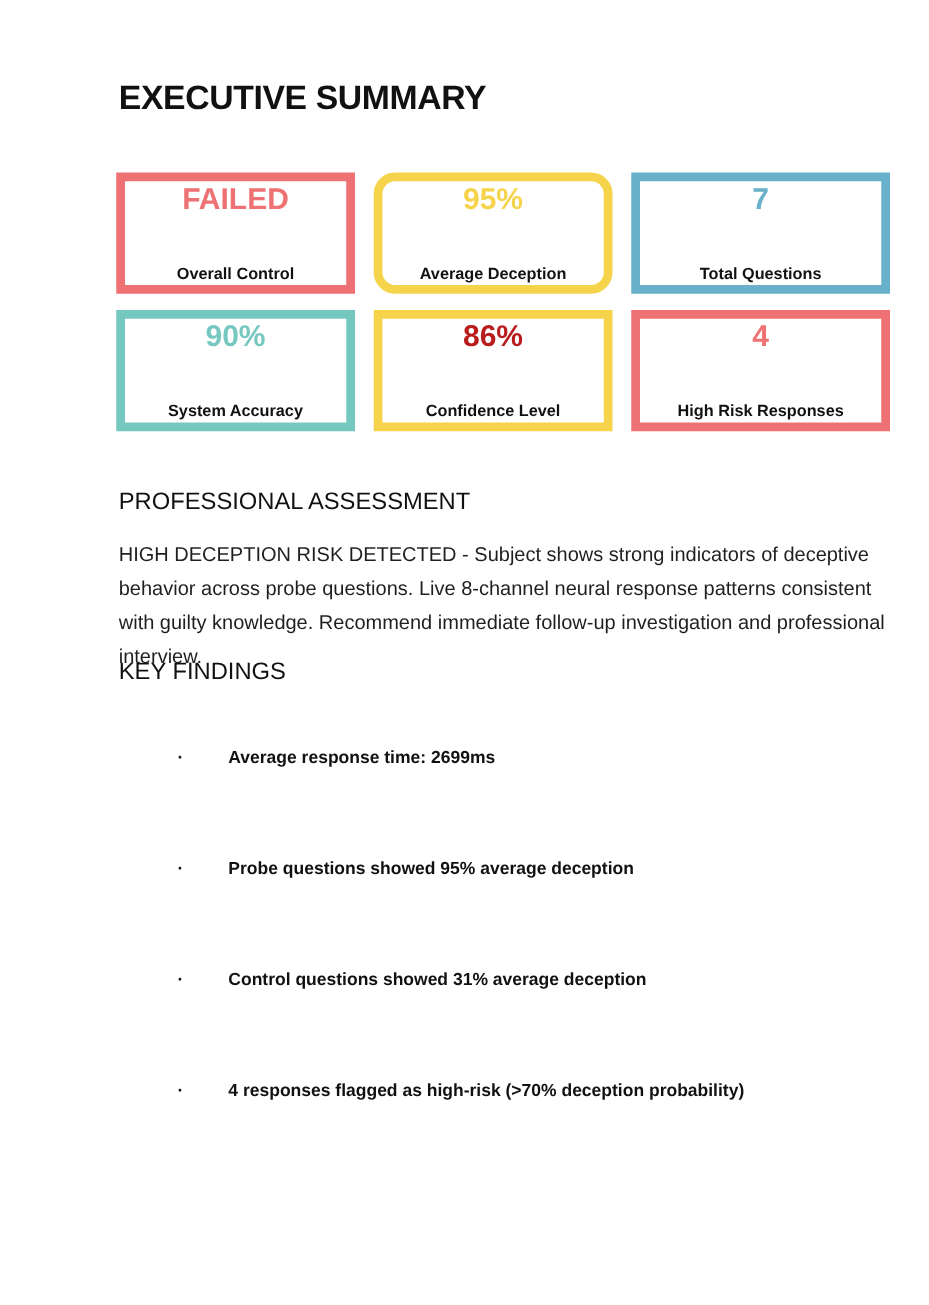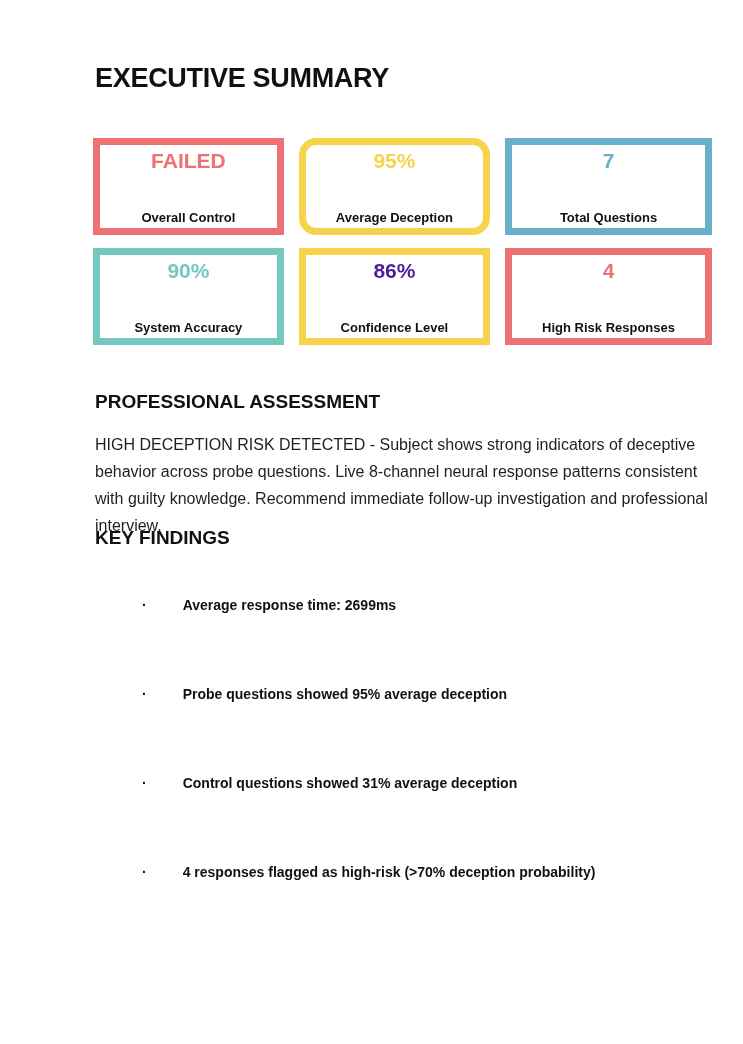--- a/index.html
+++ b/index.html
@@ -39,37 +39,37 @@
     height: 97px;
     background: #ffffff;
     border: 7px solid #cccccc;
     display: flex;
     flex-direction: column;
     align-items: center;
     justify-content: center;
     gap: 10px;
   }
   .metric-value {
-    font-size: 21px;
+    font-size: 24px;
     font-weight: bold;
     line-height: 1;
     white-space: nowrap;
   }
   .metric-label {
     font-size: 13px;
     font-weight: bold;
     color: #111111;
     line-height: 1;
     white-space: nowrap;
   }
   .section-heading {
     position: absolute;
     left: 50px;
     font-size: 19px;
-    font-weight: bold;
+    font-weight: normal;
     color: #111111;
     white-space: nowrap;
   }
   #assessment-heading { top: 346px; }
   #findings-heading   { top: 482px; }
   .assessment-body {
     position: absolute;
     left: 50px;
     top: 386px;
     width: 648px;
@@ -129,21 +129,21 @@
       <div class="metric-value" style="color: rgb(105, 177, 203);">7</div>
       <div class="metric-label">Total Questions</div>
     </div>
 
     <div class="metric-card" style="border-color: rgb(117, 200, 191);">
       <div class="metric-value" style="color: rgb(117, 200, 191);">90%</div>
       <div class="metric-label">System Accuracy</div>
     </div>
 
     <div class="metric-card" style="border-color: rgb(245, 212, 75);">
-      <div class="metric-value" style="color: #4c1d95;">86%</div>
+      <div class="metric-value" style="color: #b91c1c;">86%</div>
       <div class="metric-label">Confidence Level</div>
     </div>
 
     <div class="metric-card" style="border-color: rgb(238, 113, 115);">
       <div class="metric-value" style="color: rgb(238, 113, 115);">4</div>
       <div class="metric-label">High Risk Responses</div>
     </div>
 
   </div>
 

